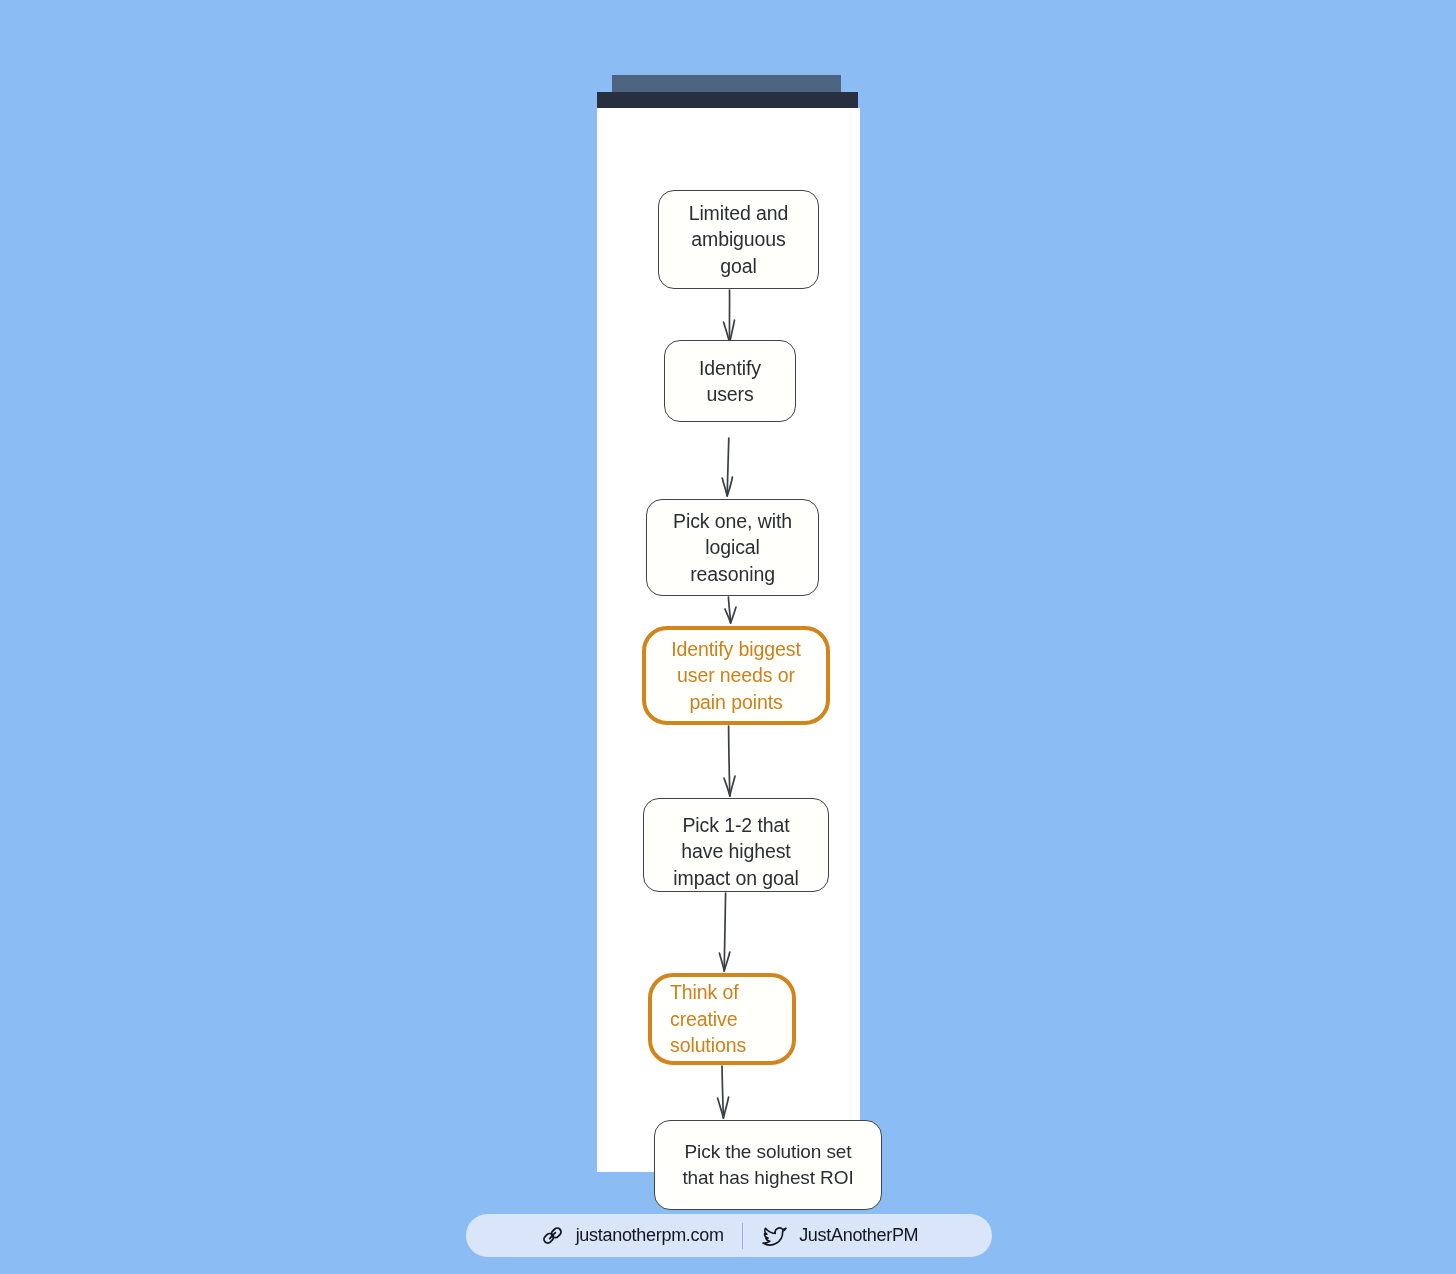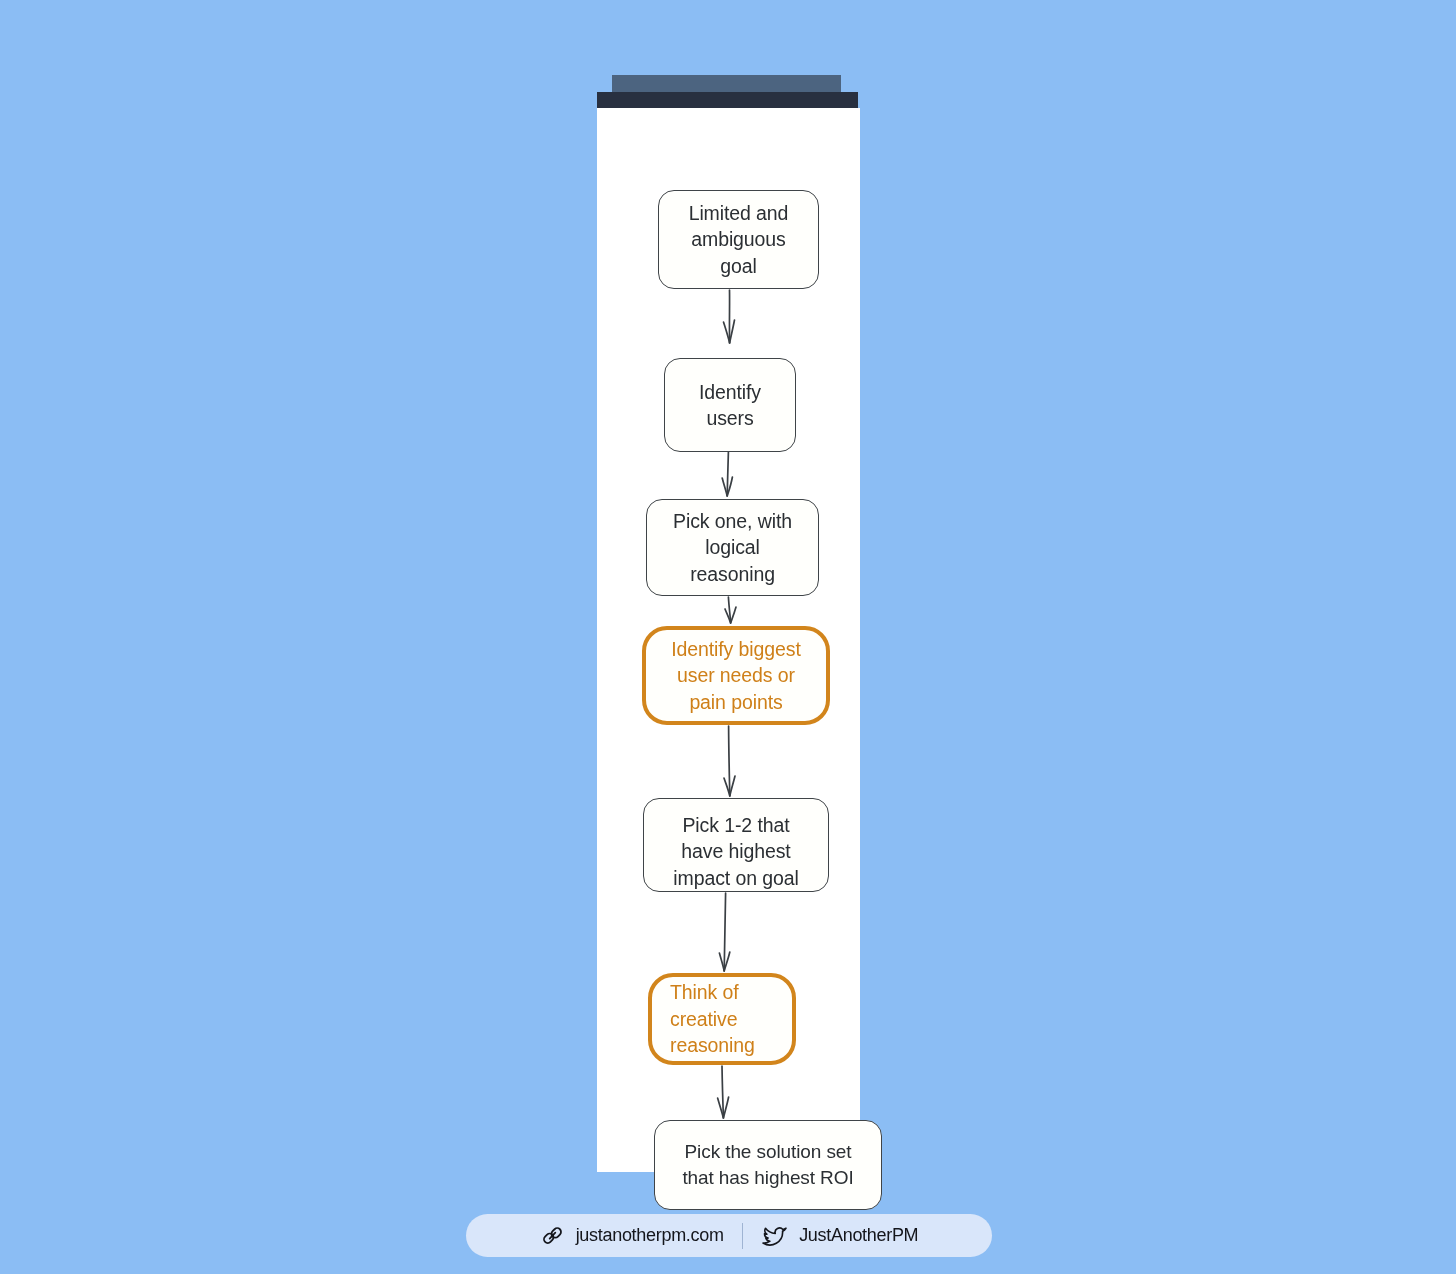--- a/index.html
+++ b/index.html
@@ -77,21 +77,21 @@
     border-radius: 25px;
   }
   .node.left-align {
     justify-content: flex-start;
     text-align: left;
   }
   .node-text { padding: 0 6px; white-space: pre-line; }
 
   
   #node-0 { left: 53px;  top: 82px;  width: 161px; height: 99px; margin-left: 8px; }
-  #node-1 { left: 67px;  top: 250px; width: 132px; height: 94px; }
+  #node-1 { left: 67px;  top: 232px; width: 132px; height: 82px; }
   #node-2 { left: 49px;  top: 391px; width: 173px; height: 97px; }
   #node-3 { left: 45px;  top: 518px; width: 188px; height: 99px; }
   #node-4 { left: 46px;  top: 690px; width: 186px; height: 94px; align-items: flex-end; }
   #node-5 { left: 51px;  top: 865px; width: 148px; height: 92px; padding-left: 12px; }
   #node-6 { left: 9px;   top: 1012px; width: 228px; height: 90px; font-size: 19px; margin-left: 48px; }
 
   
   .arrow-svg {
     position: absolute;
     left: 0;
@@ -200,21 +200,21 @@
 
       <div class="node" id="node-4">
         <span class="node-text">Pick 1-2 that
 have highest
 impact on goal</span>
       </div>
 
       <div class="node highlight left-align" id="node-5">
         <span class="node-text">Think of
 creative
-reasoning</span>
+solutions</span>
       </div>
 
       <div class="node" id="node-6">
         <span class="node-text">Pick the solution set
 that has highest ROI</span>
       </div>
 
     </div>
   </div>
 </div>

